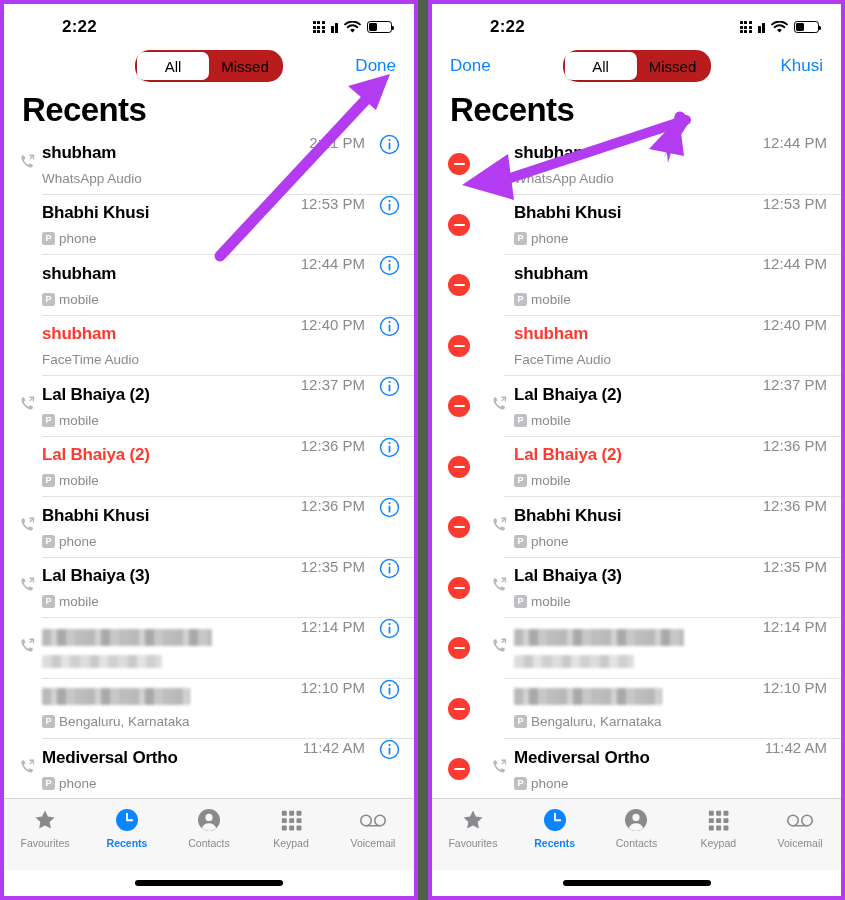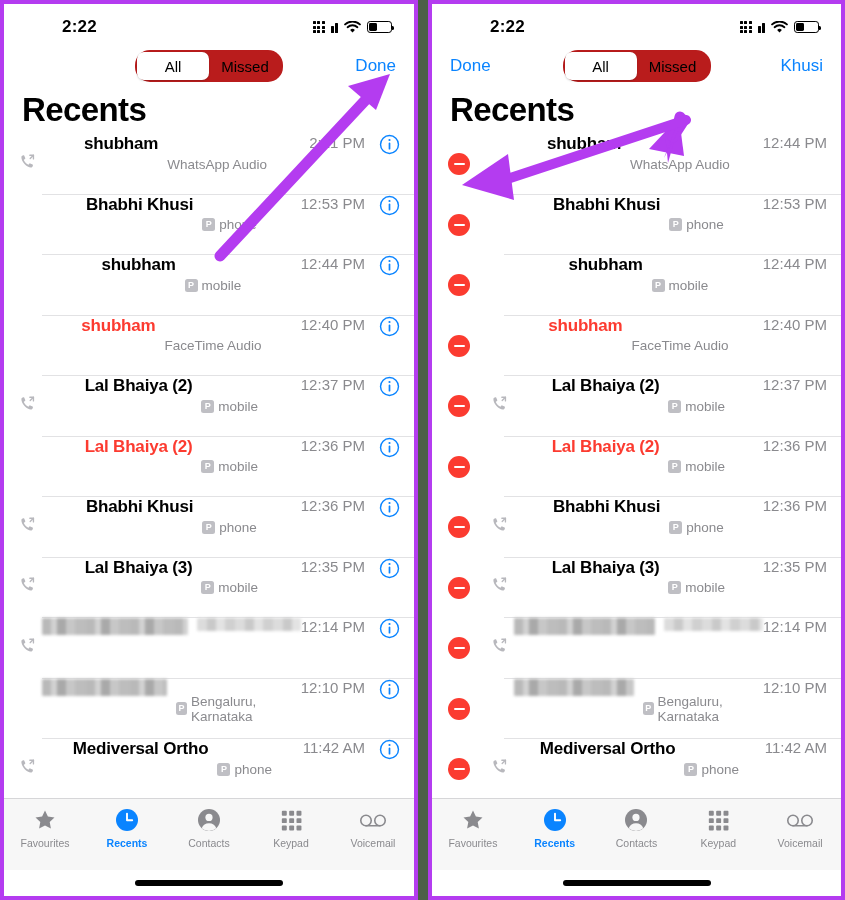--- a/index.html
+++ b/index.html
@@ -79,21 +79,21 @@
     flex: 0 0 22px; width: 22px; height: 22px; margin: auto 14px auto 8px;
     border-radius: 50%; background: #fb3b30;
     display: flex; align-items: center; justify-content: center;
   }
   .delbtn b { display:block; width: 11px; height: 2.2px; background: #fff; border-radius: 2px; }
 
   .typeicon { flex: 0 0 30px; display: flex; align-items: center; justify-content: center; padding-bottom: 6px; }
   .typeicon svg { width: 17px; height: 17px; }
   .typeicon.blank svg { visibility: hidden; }
 
-  .rowmain { flex: 1 1 auto; display: flex; justify-content: center; min-width: 0; gap: 9px; }
+  .rowmain { flex: 1 1 auto; display: flex; flex-direction: column; justify-content: center; min-width: 0; gap: 9px; }
   .rname { font-size: 17px; font-weight: 700; color: #000; letter-spacing: -0.2px; line-height: 19px; }
   .rname.missed { color: #fc3b30; }
   .rsub { display: flex; align-items: center; gap: 4px; font-size: 13.5px; color: #8a8a8e; line-height: 15px; }
   .pbadge {
     display: inline-flex; align-items: center; justify-content: center;
     width: 13px; height: 13px; border-radius: 2.5px; background: #bfbfc4;
     color: #fff; font-size: 9px; font-weight: 700; line-height: 1;
   }
 
   .rowright { flex: 0 0 auto; display: flex; align-items: flex-start; gap: 14px; padding-right: 14px; }

